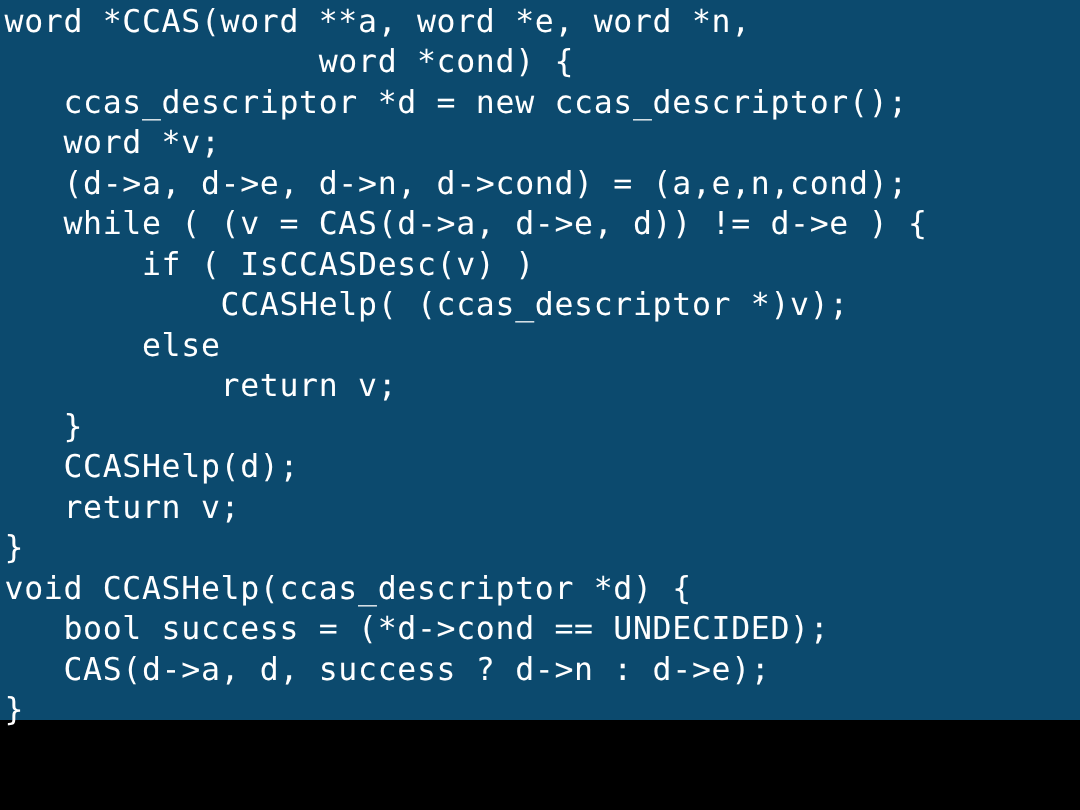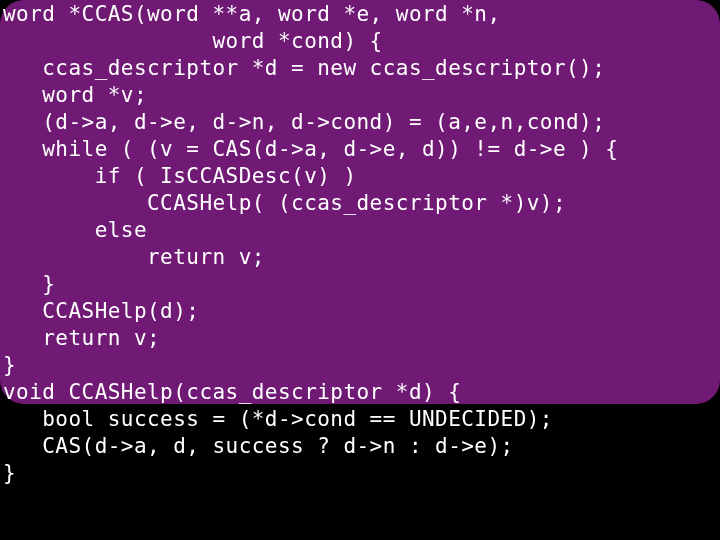--- a/index.html
+++ b/index.html
@@ -10,23 +10,22 @@
   }
   body {
     width: 720px;
     height: 540px;
     overflow: hidden;
     font-family: "DejaVu Sans Mono", "Liberation Mono", monospace;
   }
   #slide {
     position: relative;
     width: 720px;
-    height: 404px;
-    background: #701a75;
-    border-radius: 24px;
+    height: 480px;
+    background: #0c4a6e;
   }
   #code-listing {
     position: absolute;
     left: 3px;
     top: 1px;
     width: 714px;
     margin: 0;
     padding: 0;
     color: #ffffff;
     font-family: "DejaVu Sans Mono", "Liberation Mono", monospace;

